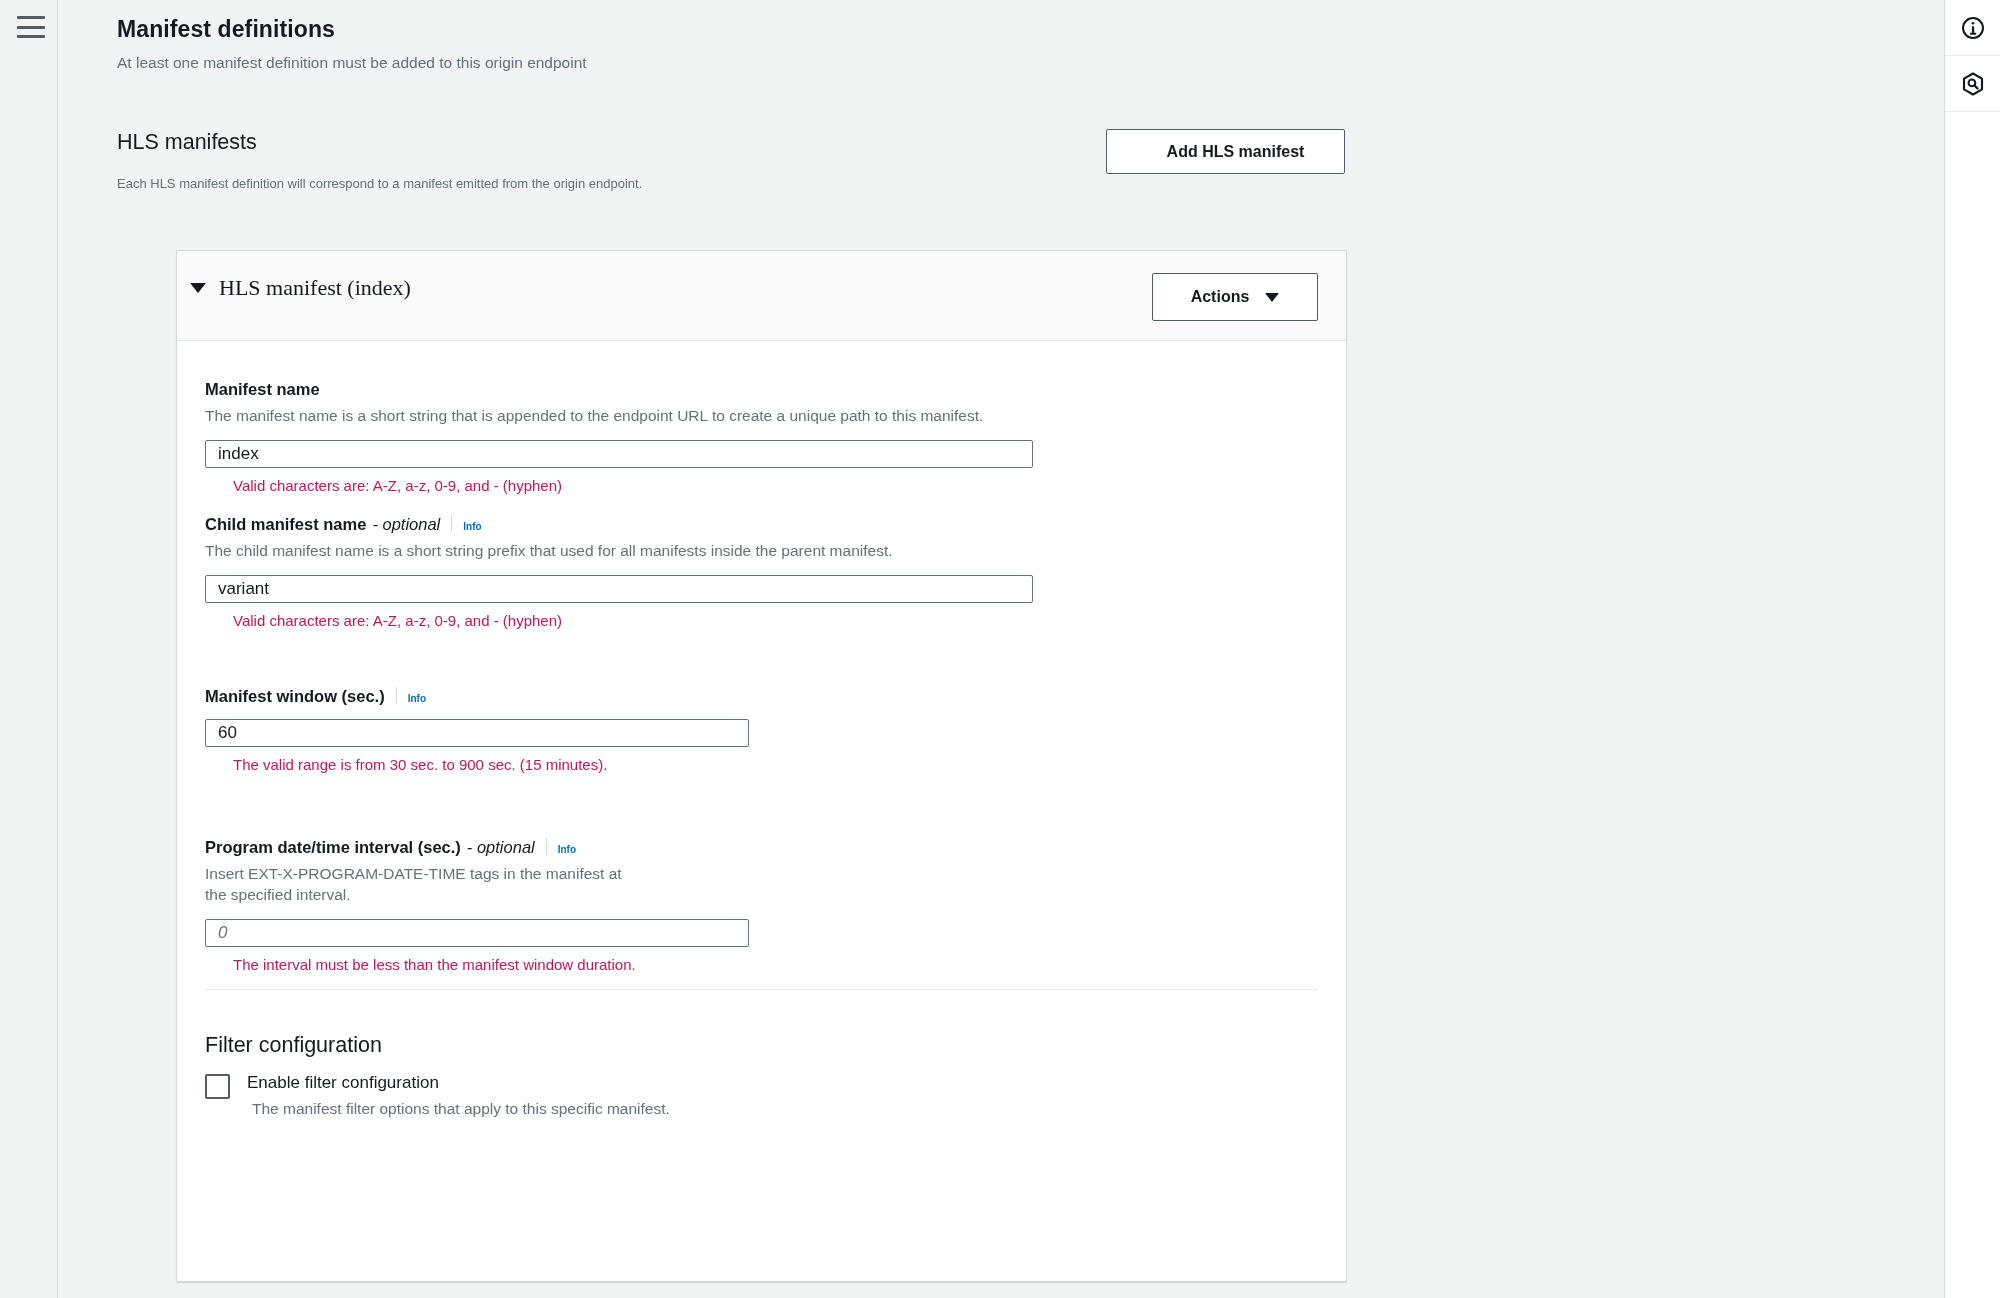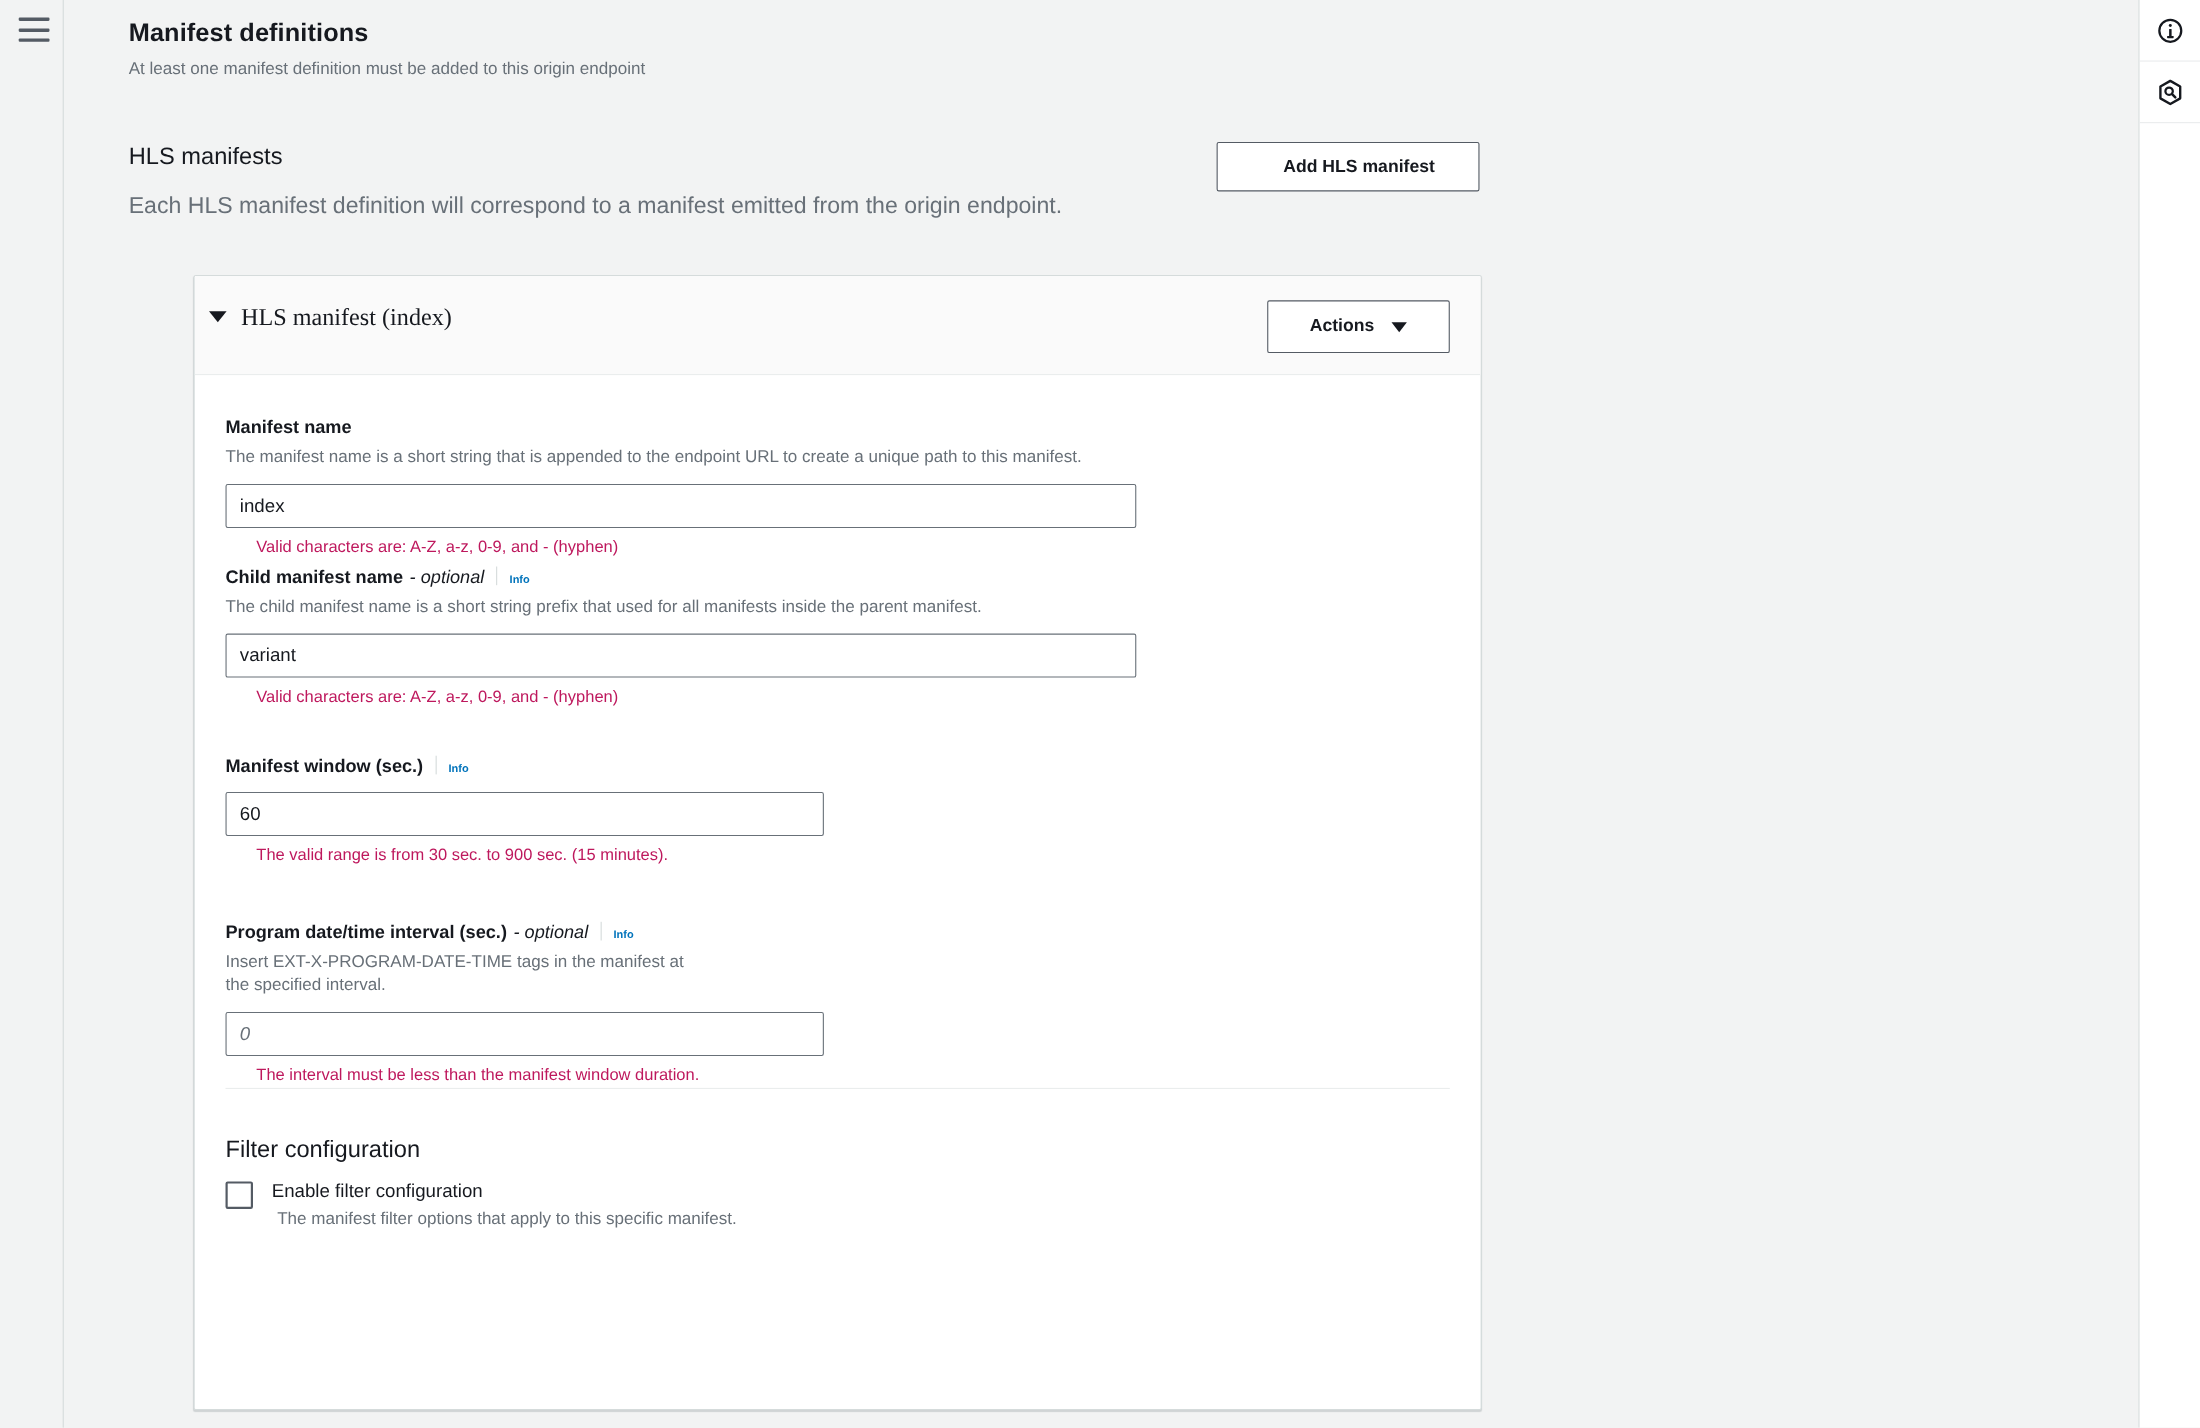--- a/index.html
+++ b/index.html
@@ -53,21 +53,21 @@
     position: absolute; left: 58px; top: 54px;
     font-size: 15.5px; color: #687078;
   }
 
   .section-title {
     position: absolute; left: 58px; top: 130px;
     font-size: 21.5px; font-weight: 400; color: #16191f;
   }
   .section-subtitle {
     position: absolute; left: 58px; top: 176px;
-    font-size: 21px; color: #687078;
+    font-size: 13px; color: #687078;
   }
 
   .btn {
     font-family: "Liberation Sans", sans-serif;
     background: #ffffff;
     border: 1px solid #545b64;
     border-radius: 2px;
     color: #16191f;
     font-weight: bold;
     font-size: 16px;
@@ -143,21 +143,21 @@
 
   .input {
     display: block;
     background: #ffffff;
     border: 1px solid #687078;
     border-radius: 2px;
     font-family: "Liberation Sans", sans-serif;
     font-size: 17px;
     color: #16191f;
     padding: 0 12px;
-    height: 40px;
+    height: 28px;
     outline: none;
   }
   .input::placeholder { color: #687078; font-style: italic; }
   .input.wide { width: 828px; }
   .input.narrow { width: 544px; }
 
   .field-hint { font-size: 15px; color: #be185d; margin-top: 9px; margin-left: 28px; }
 
   .divider {
     position: absolute; left: 28px; width: 1113px; height: 1px;

